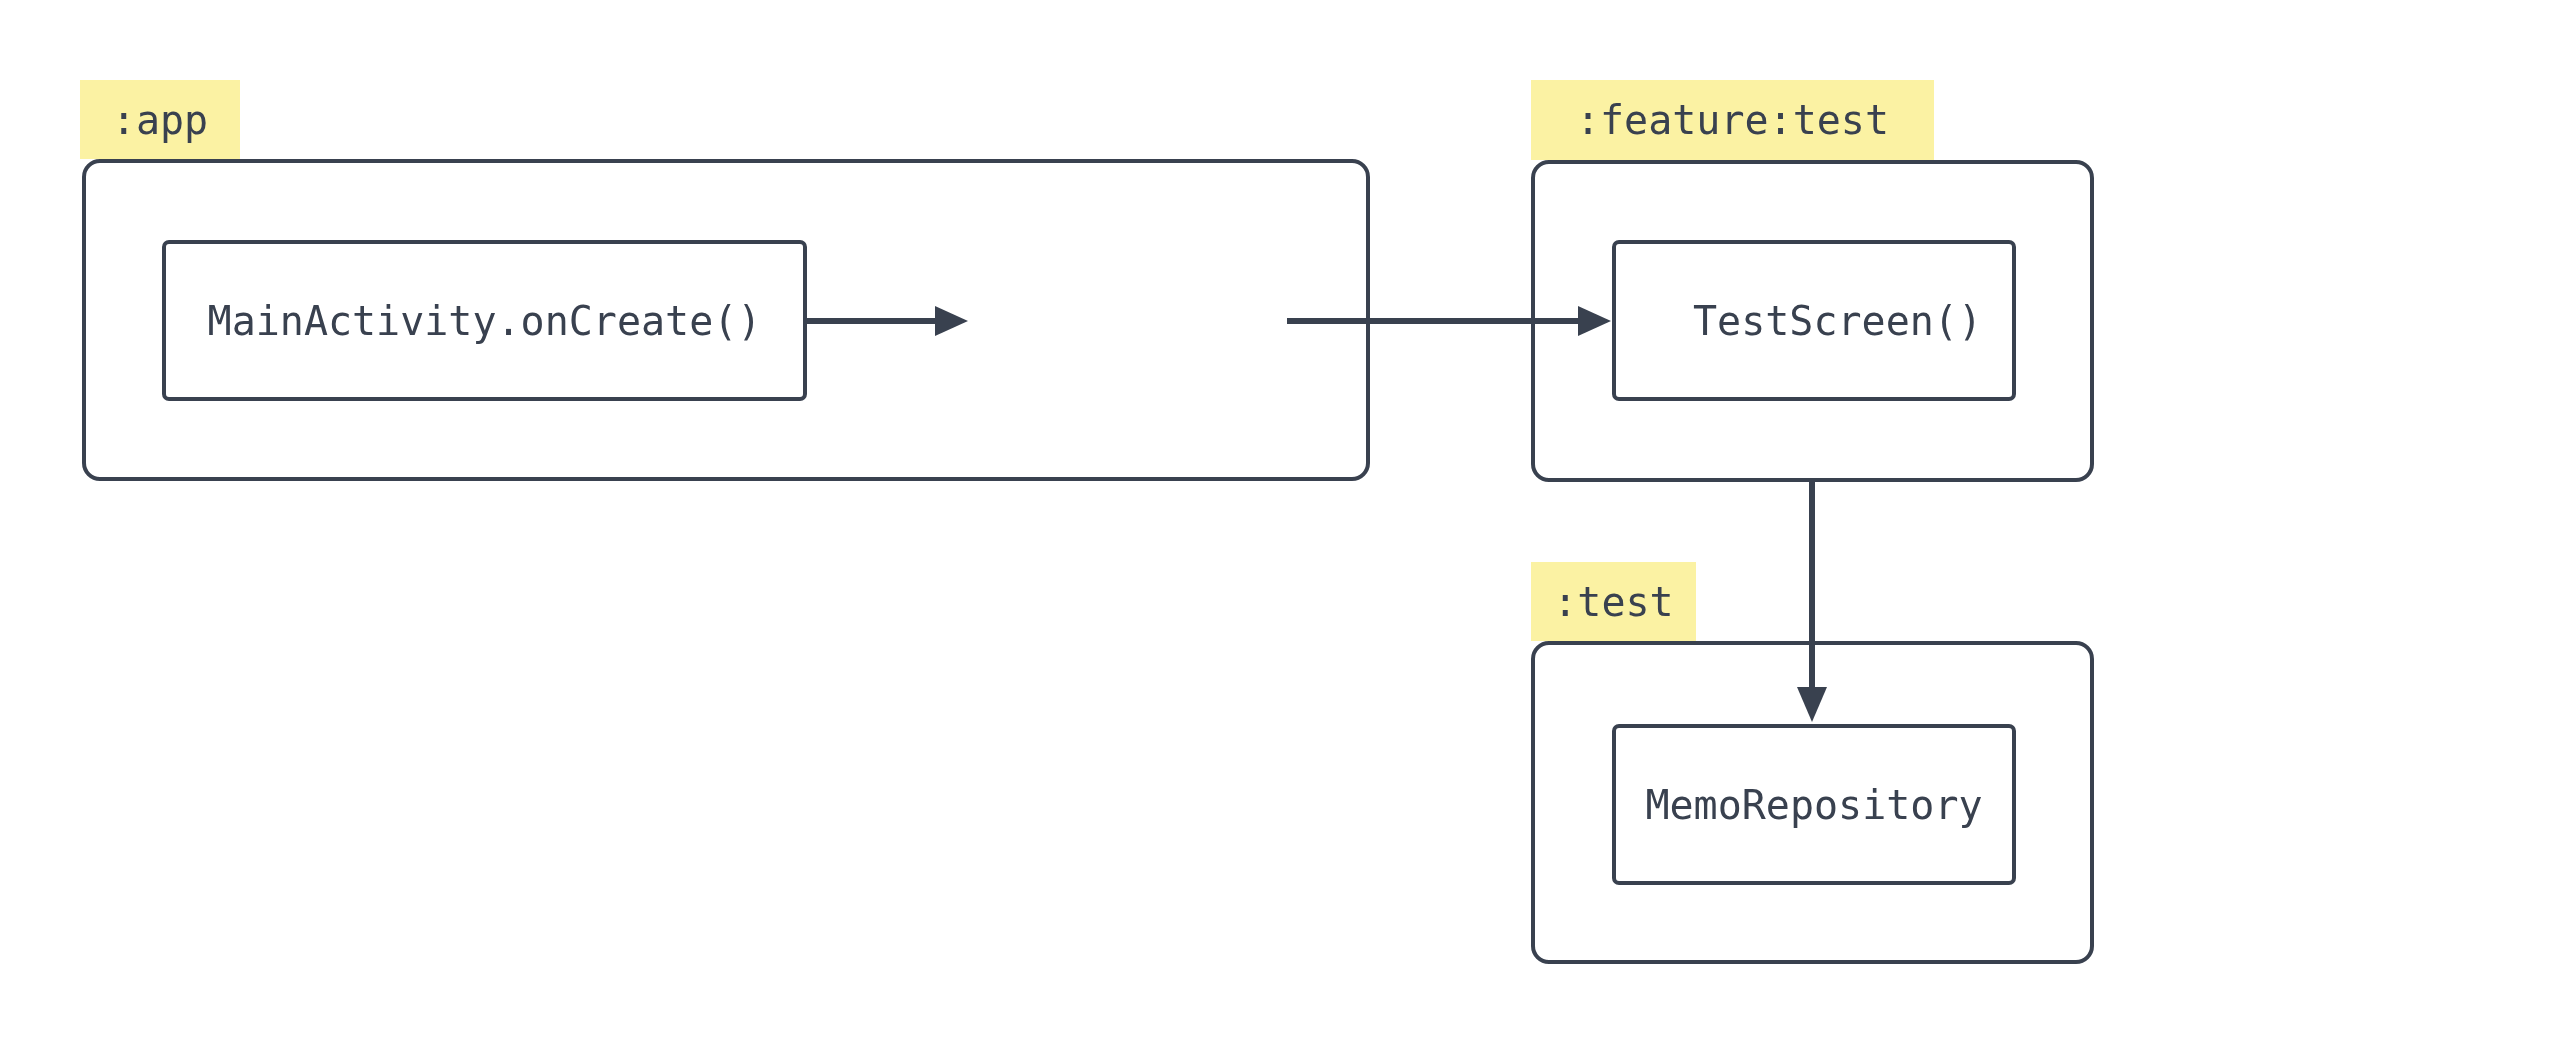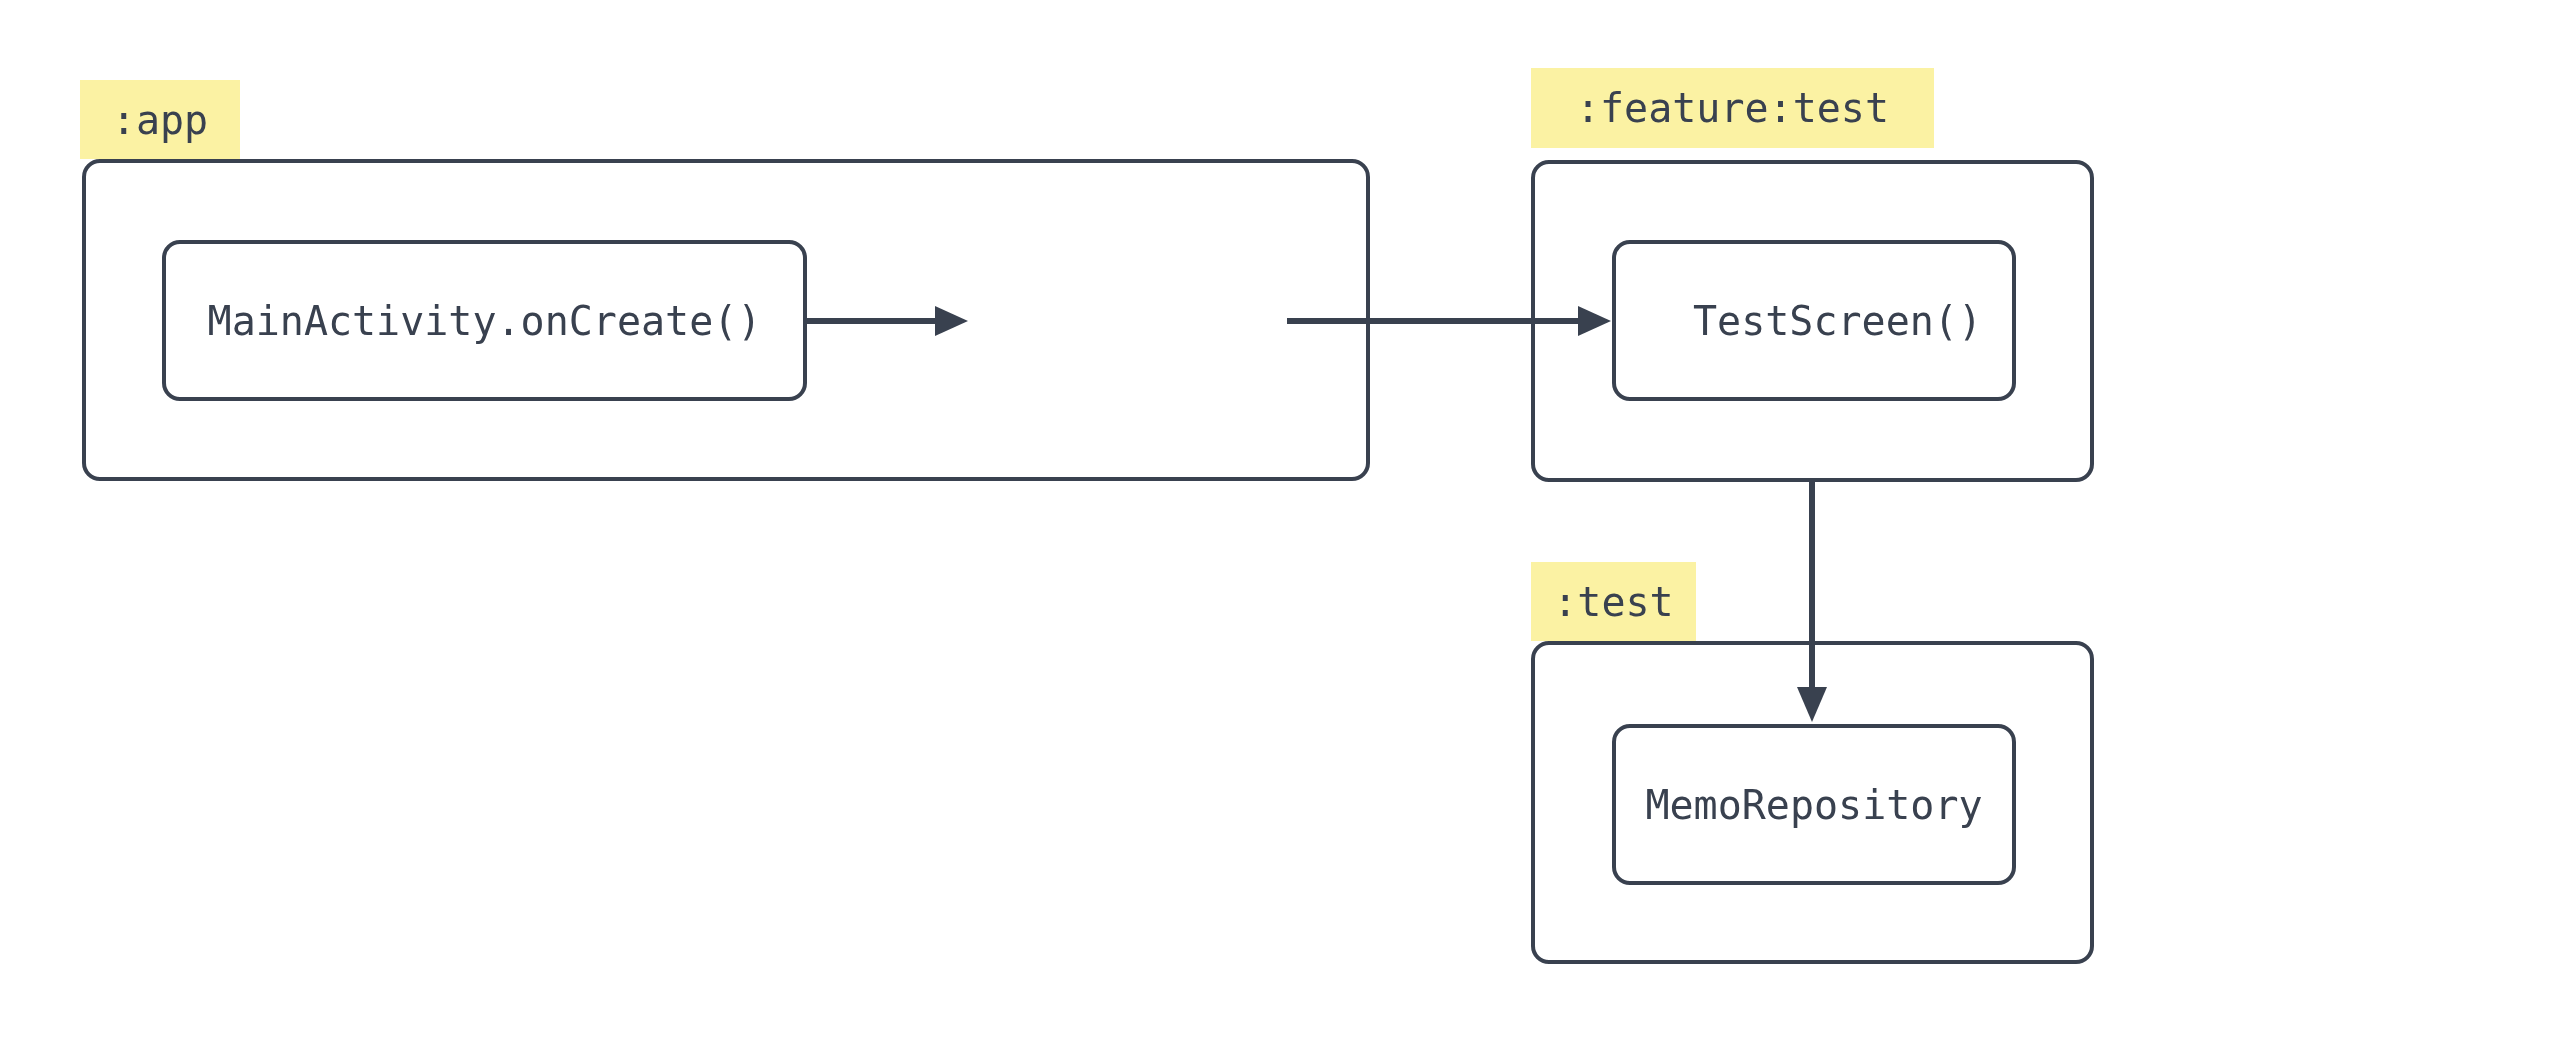--- a/index.html
+++ b/index.html
@@ -30,21 +30,21 @@
     display: flex;
     align-items: center;
     justify-content: center;
     font-size: 40px;
     line-height: 1;
     white-space: pre;
   }
   .node {
     position: absolute;
     border: 4.5px solid var(--stroke);
-    border-radius: 18px;
+    border-radius: 7px;
     background: var(--canvas);
     display: flex;
     align-items: center;
     justify-content: center;
     font-size: 40px;
     line-height: 1;
     white-space: pre;
     z-index: 2;
   }
   .edge { position: absolute; z-index: 3; }
@@ -63,21 +63,21 @@
     border-left: 15.5px solid transparent;
     border-right: 15.5px solid transparent;
     border-top: 35px solid var(--stroke);
   }
   
   .tab-app          { left: 80px;   top: 80px;  width: 160px; height: 79px; }
   .group-app        { left: 82px;   top: 159px; width: 1288px; height: 322px; }
   .node-main        { left: 162px;  top: 240px; width: 645px;  height: 161px; }
   .node-swemo       { left: 967px; top: 241px; width: 322px;  height: 161px; }
 
-  .tab-feature      { left: 1531px; top: 68px;  width: 403px; height: 80px; }
+  .tab-feature      { left: 1531px; top: 80px;  width: 403px; height: 80px; }
   .group-feature    { left: 1531px; top: 160px; width: 563px; height: 322px; }
   .node-test        { left: 1612px; top: 240px; width: 404px; height: 161px; padding-left: 47px; }
 
   .tab-data         { left: 1531px; top: 562px; width: 165px; height: 79px; }
   .group-data       { left: 1531px; top: 641px; width: 563px; height: 323px; }
   .node-memo        { left: 1612px; top: 724px; width: 404px; height: 161px; }
 
   .edge1-shaft { left: 805px;  top: 318px; width: 132px; }
   .edge1-head  { left: 935px; top: 306px; }
   .edge2-shaft { left: 1287px; top: 318px; width: 293px; }

